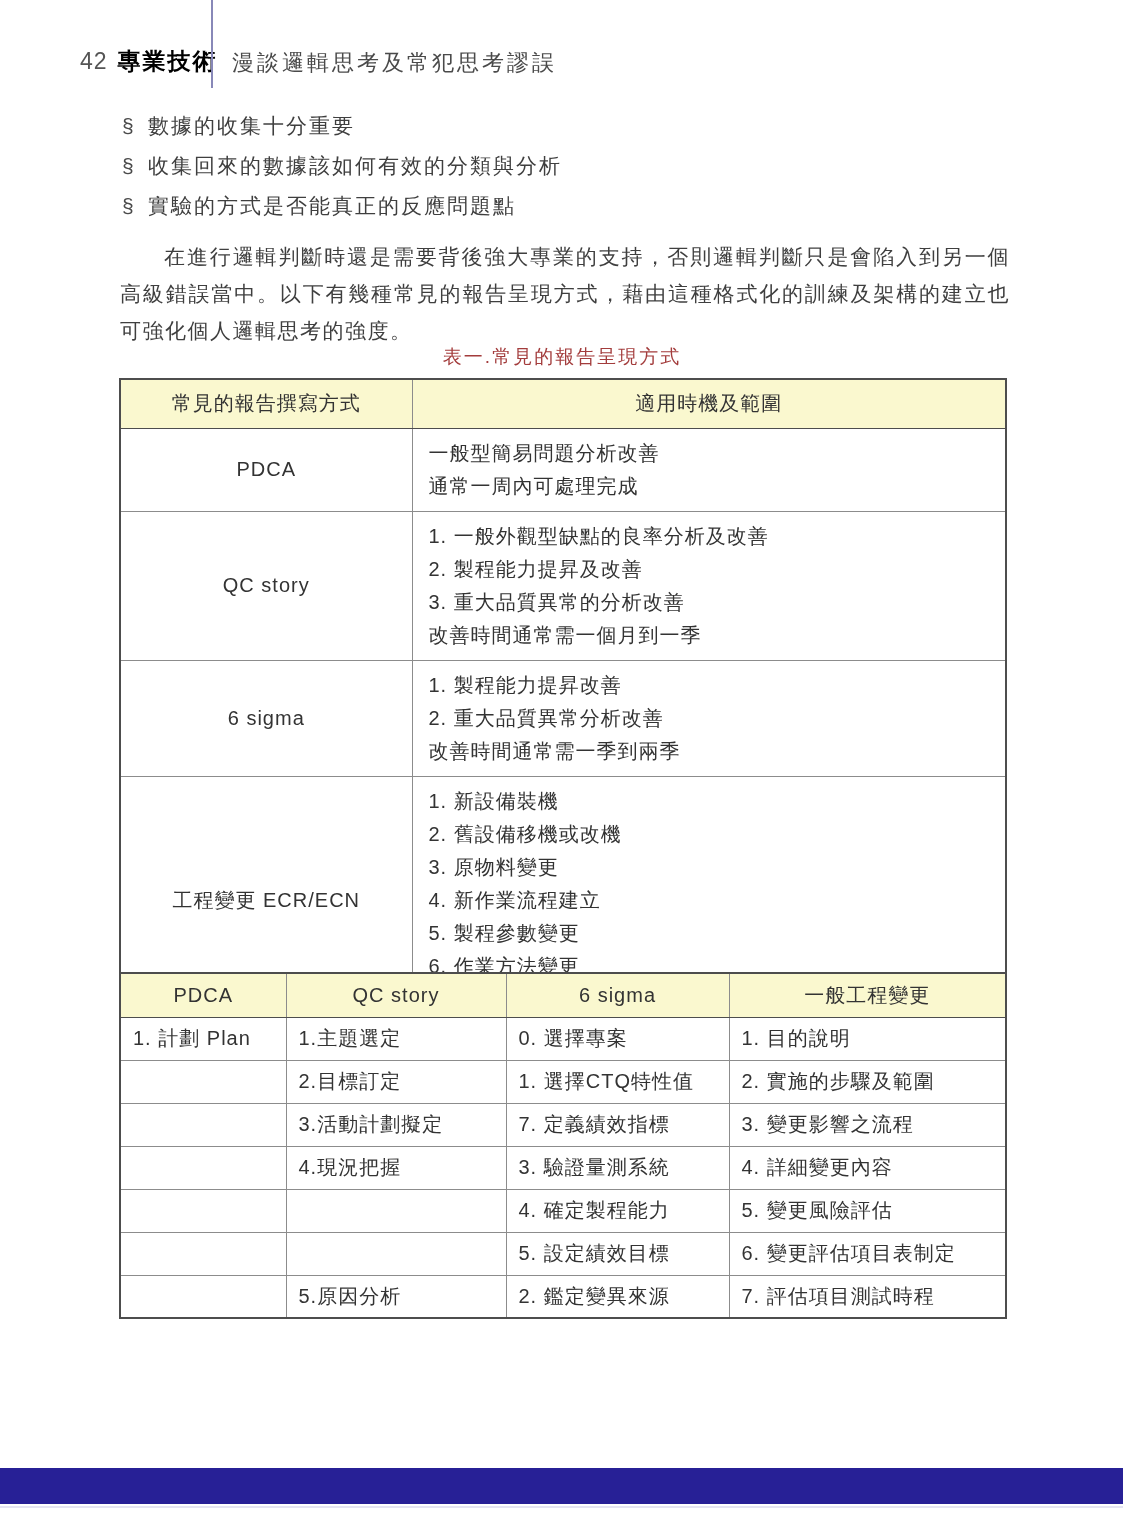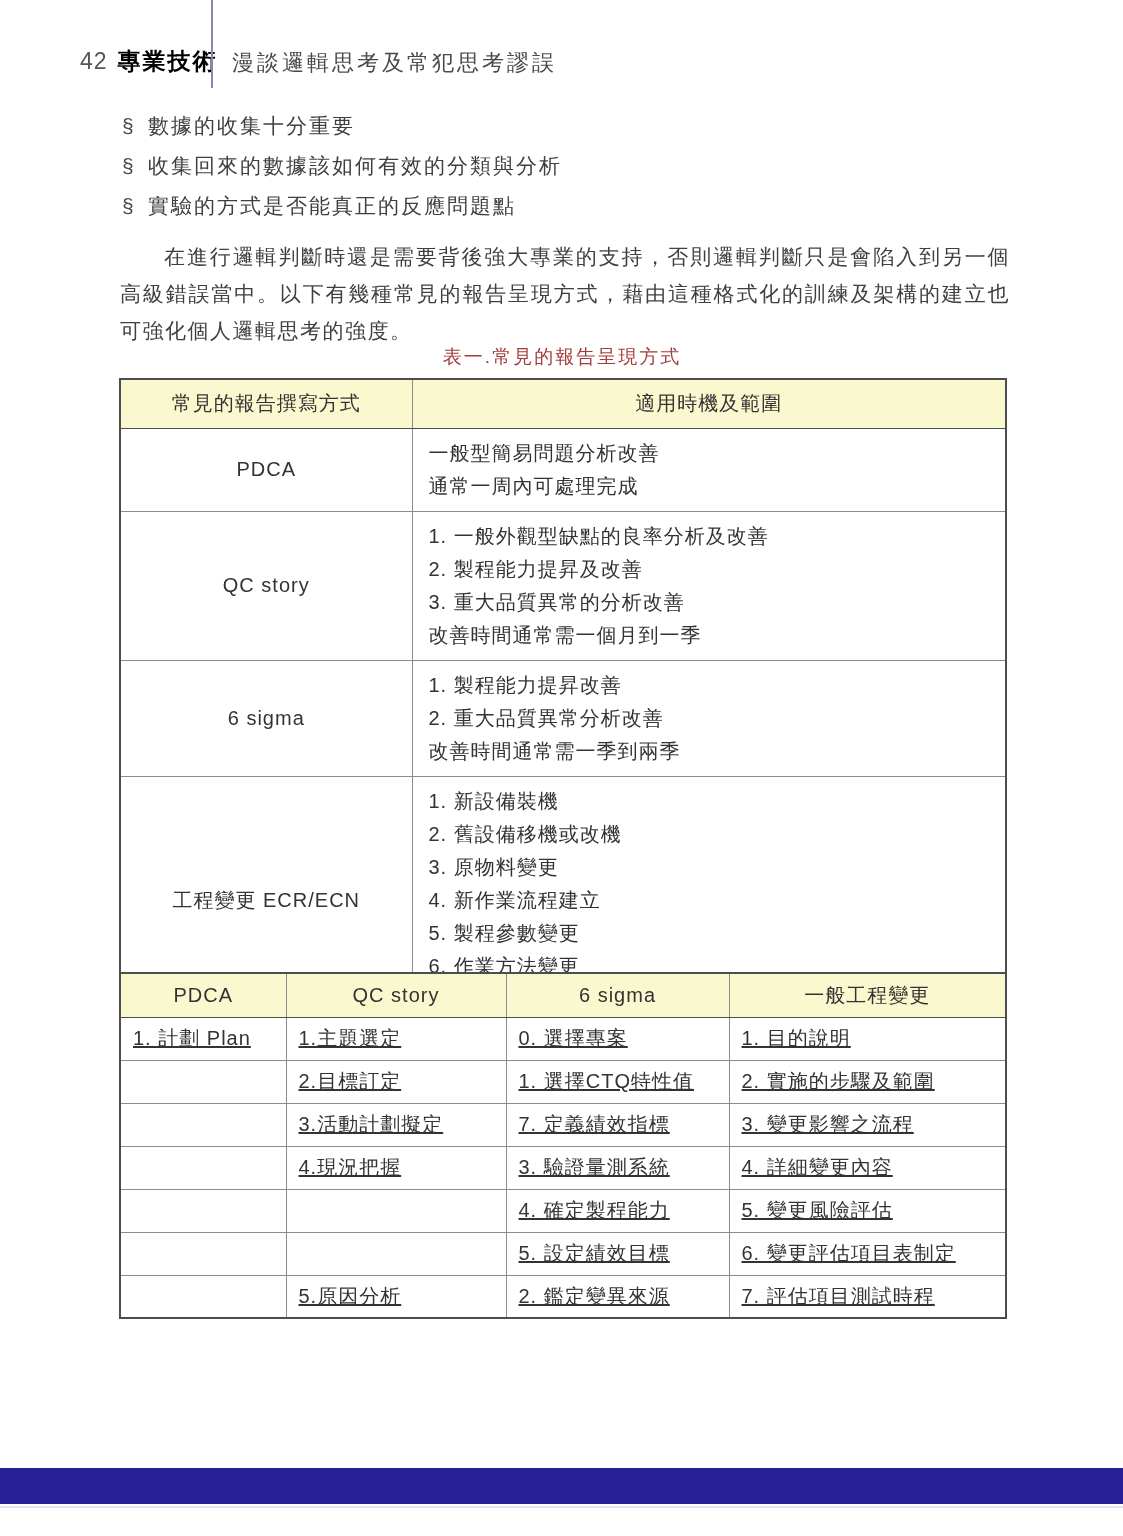--- a/index.html
+++ b/index.html
@@ -48,21 +48,21 @@
   .tbl-1 .t1-name { text-align: center; vertical-align: middle; }
   .tbl-1 .t1-desc { vertical-align: middle; padding: 8px 10px 8px 16px; }
   .tbl-1 .t1-desc div { line-height: 33px; }
   .t1r0 td { height: 69px; }
   .t1r1 td { height: 126px; }
   .t1r2 td { height: 101px; }
   .t1r3 td { height: 203px; }
 
   .tbl-2 { position: absolute; left: 119px; top: 972px; width: 886px; }
   .tbl-2 thead tr { height: 44px; }
-  .tbl-2 td { height: 43px; vertical-align: middle; padding-left: 12px; text-decoration: underline; }
+  .tbl-2 td { height: 43px; vertical-align: middle; padding-left: 12px; }
 
   
   .footer-bar { position: absolute; left: 0; top: 1468px; width: 1123px; height: 36px; background: #272096; }
   .footer-line { position: absolute; left: 0; top: 1506px; width: 1123px; height: 2px; background: #e4e4f2; }
 </style>
 </head>
 <body>
 
 <div class="page-header">
   <span class="page-number">42</span>

